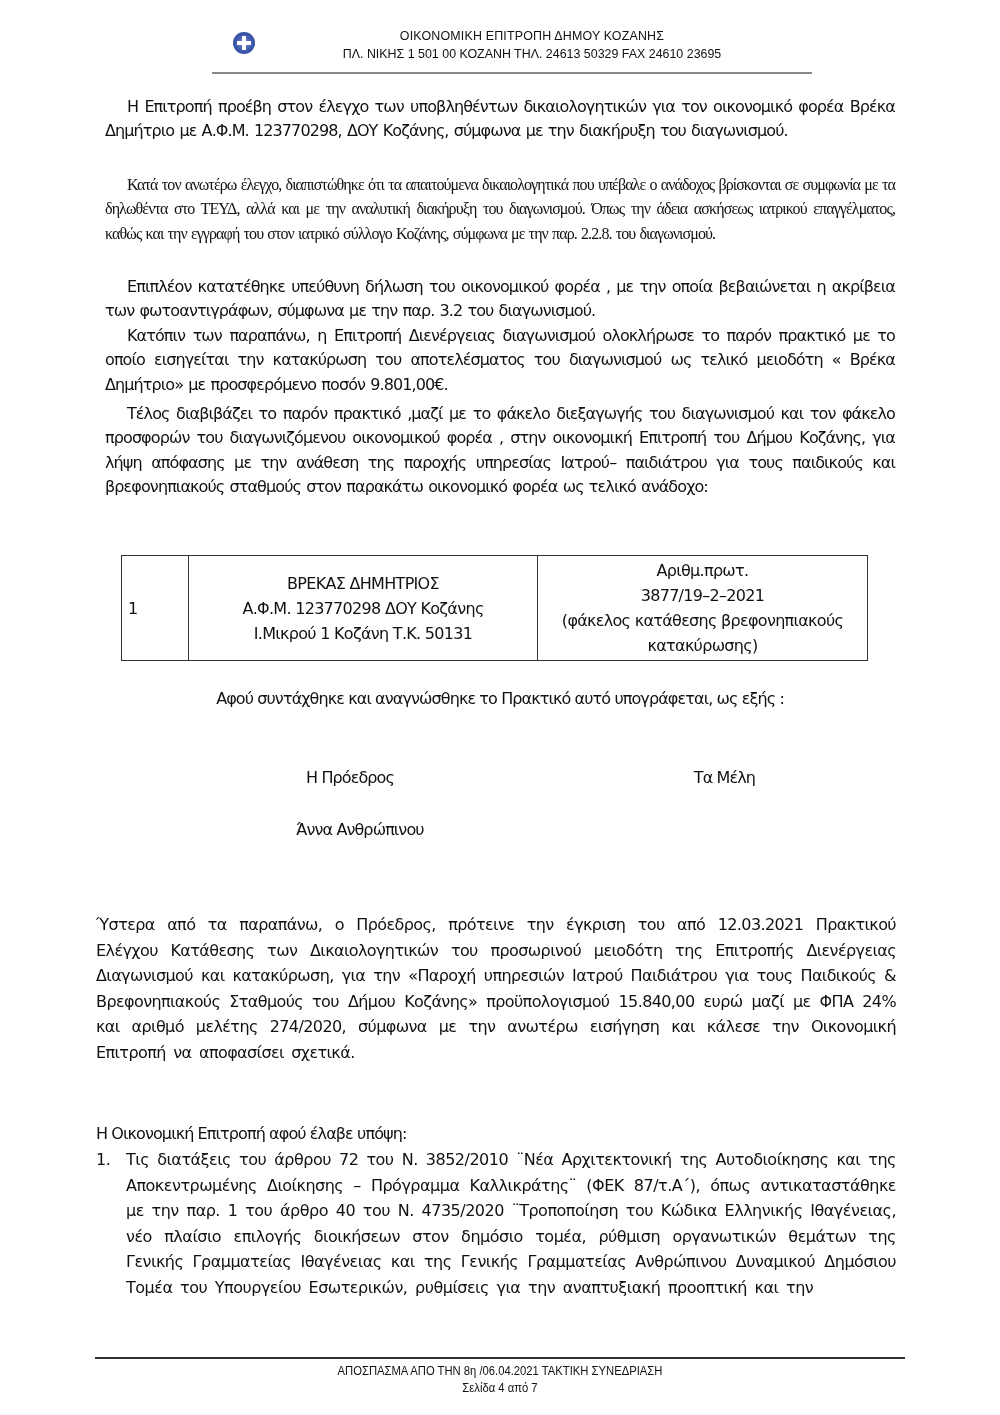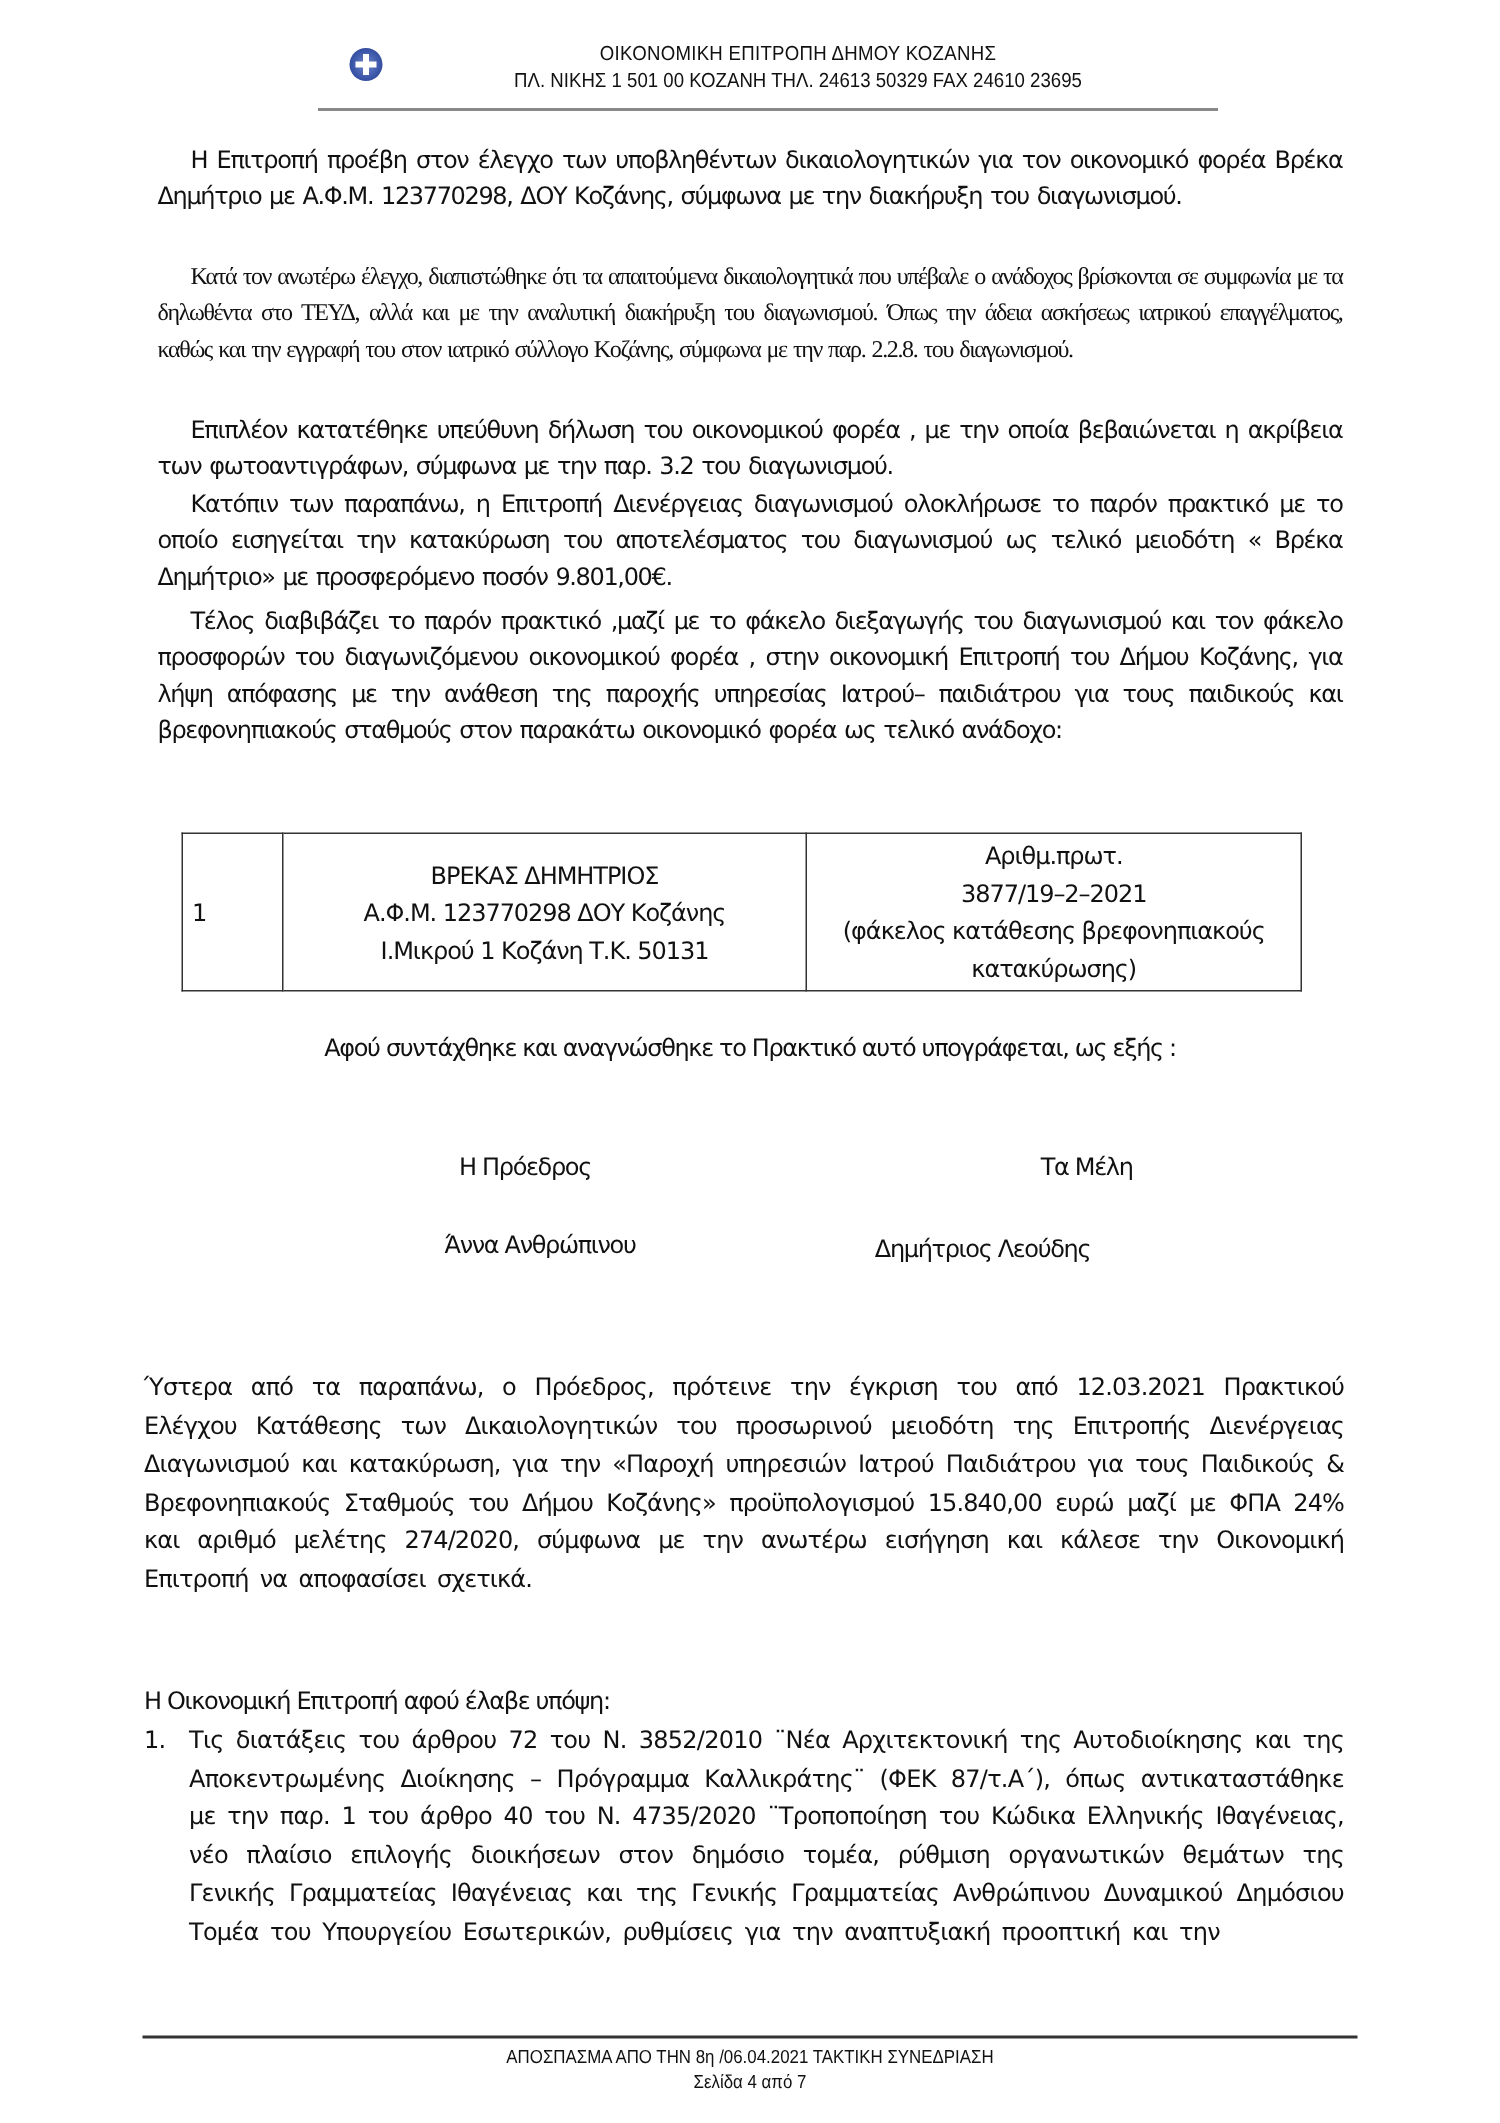--- a/index.html
+++ b/index.html
@@ -97,21 +97,20 @@
     </td>
   </tr>
 </tbody>
   </table>
 
 <div class="signed-line">Αφού συντάχθηκε και αναγνώσθηκε το Πρακτικό αυτό υπογράφεται, ως εξής :</div>
 <div class="sig-title-left">Η Πρόεδρος</div>
 <div class="sig-title-right">Τα Μέλη</div>
 <div class="sig-name-left">Άννα Ανθρώπινου</div>
 <div class="sig-names-right">
-  <div>Δημήτριος Λεούδης</div>
 </div>
 
 <div class="p6">Ύστερα από τα παραπάνω, ο Πρόεδρος, πρότεινε την έγκριση του από 12.03.2021 Πρακτικού Ελέγχου Κατάθεσης των Δικαιολογητικών του προσωρινού μειοδότη της Επιτροπής Διενέργειας Διαγωνισμού και κατακύρωση, για την «Παροχή υπηρεσιών Ιατρού Παιδιάτρου για τους Παιδικούς &amp; Βρεφονηπιακούς Σταθμούς του Δήμου Κοζάνης» προϋπολογισμού 15.840,00 ευρώ μαζί με ΦΠΑ 24% και αριθμό μελέτης 274/2020, σύμφωνα με την ανωτέρω εισήγηση και κάλεσε την Οικονομική Επιτροπή να αποφασίσει σχετικά.</div>
 
 <div class="considered">Η Οικονομική Επιτροπή αφού έλαβε υπόψη:</div>
 <ol class="list">
   <li>
     <span class="marker">1.</span>
     <span>Τις διατάξεις του άρθρου 72 του Ν. 3852/2010 ¨Νέα Αρχιτεκτονική της Αυτοδιοίκησης και της Αποκεντρωμένης Διοίκησης – Πρόγραμμα Καλλικράτης¨ (ΦΕΚ 87/τ.Α΄), όπως αντικαταστάθηκε με την παρ. 1 του άρθρο 40 του Ν. 4735/2020 ¨Τροποποίηση του Κώδικα Ελληνικής Ιθαγένειας, νέο πλαίσιο επιλογής διοικήσεων στον δημόσιο τομέα, ρύθμιση οργανωτικών θεμάτων της Γενικής Γραμματείας Ιθαγένειας και της Γενικής Γραμματείας Ανθρώπινου Δυναμικού Δημόσιου Τομέα του Υπουργείου Εσωτερικών, ρυθμίσεις για την αναπτυξιακή προοπτική και την</span>
   </li>

